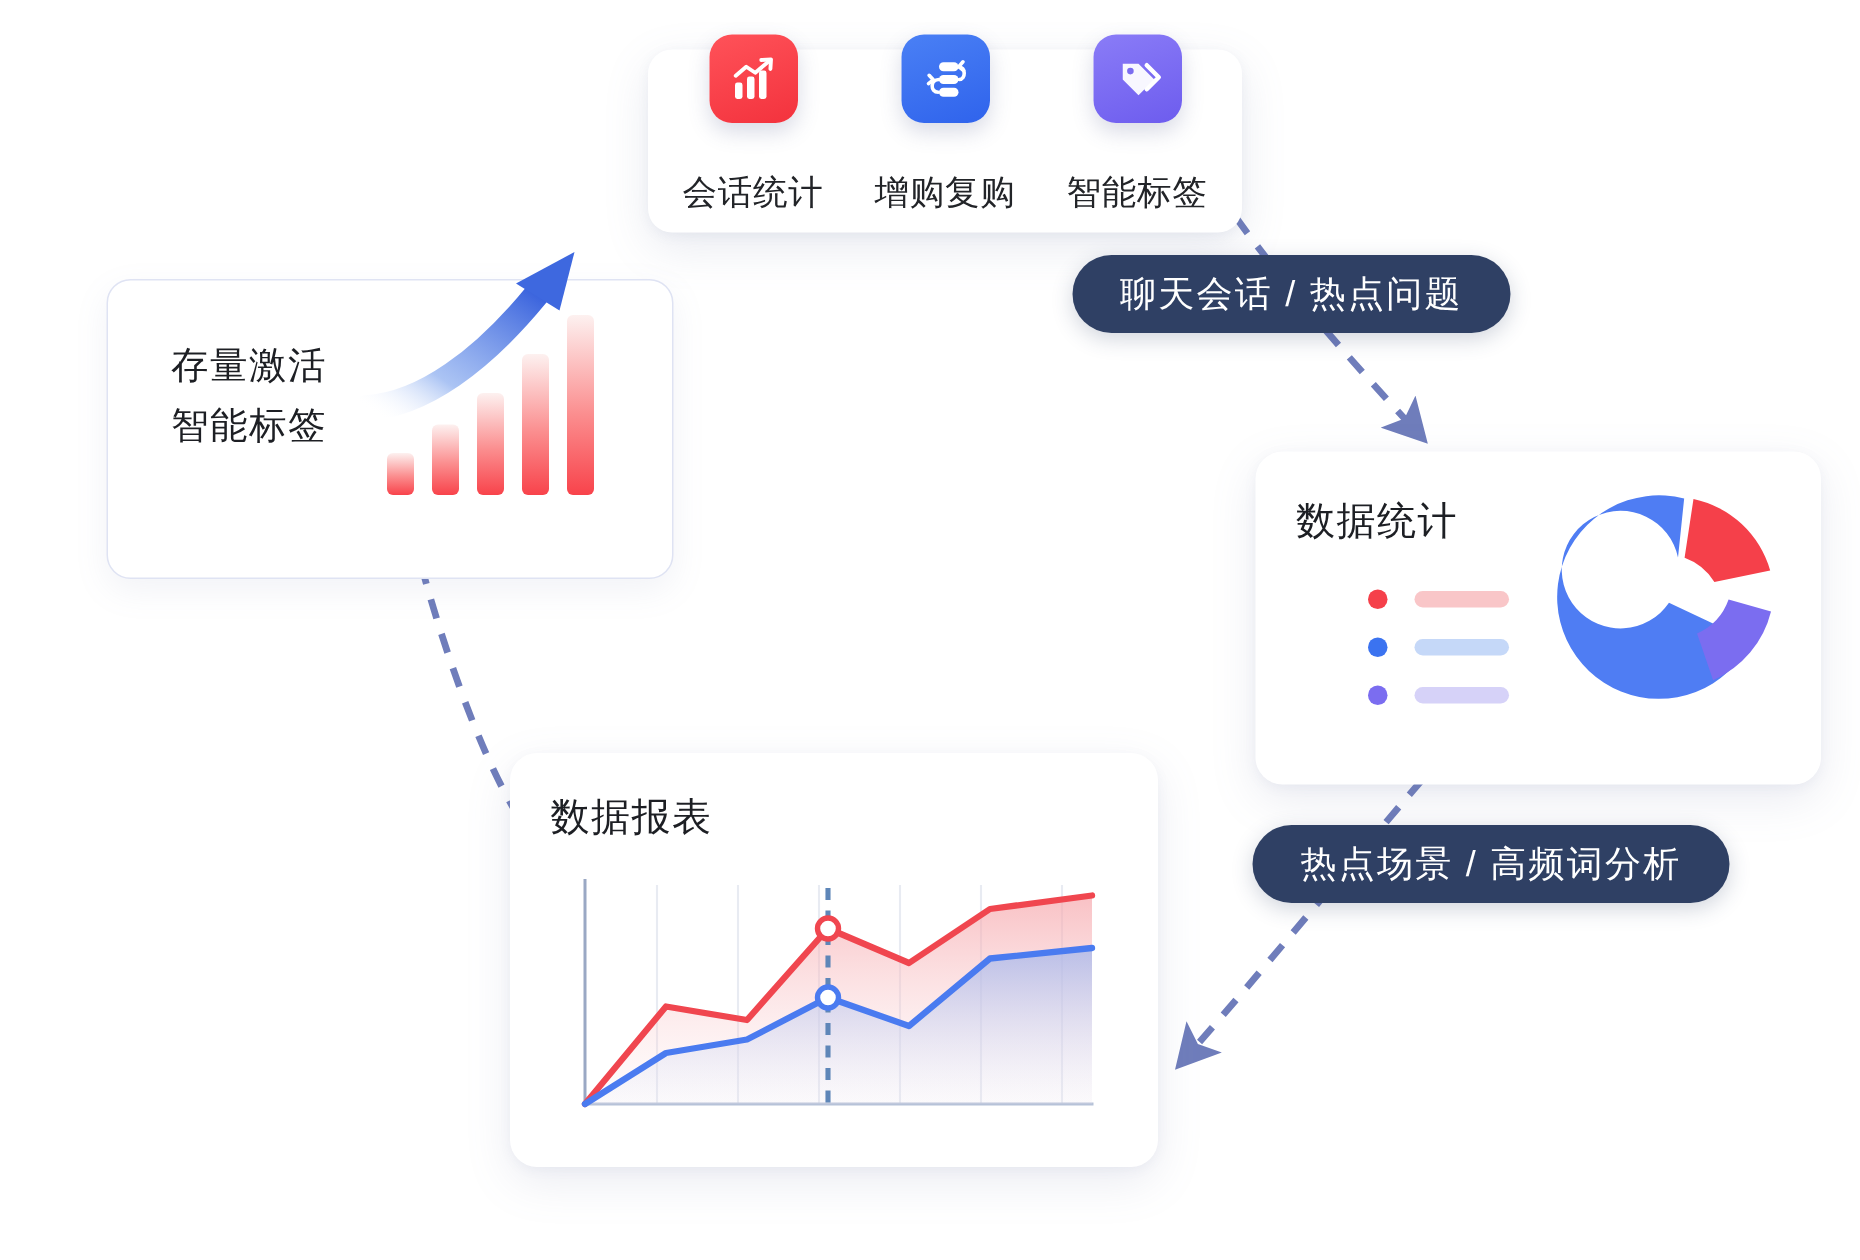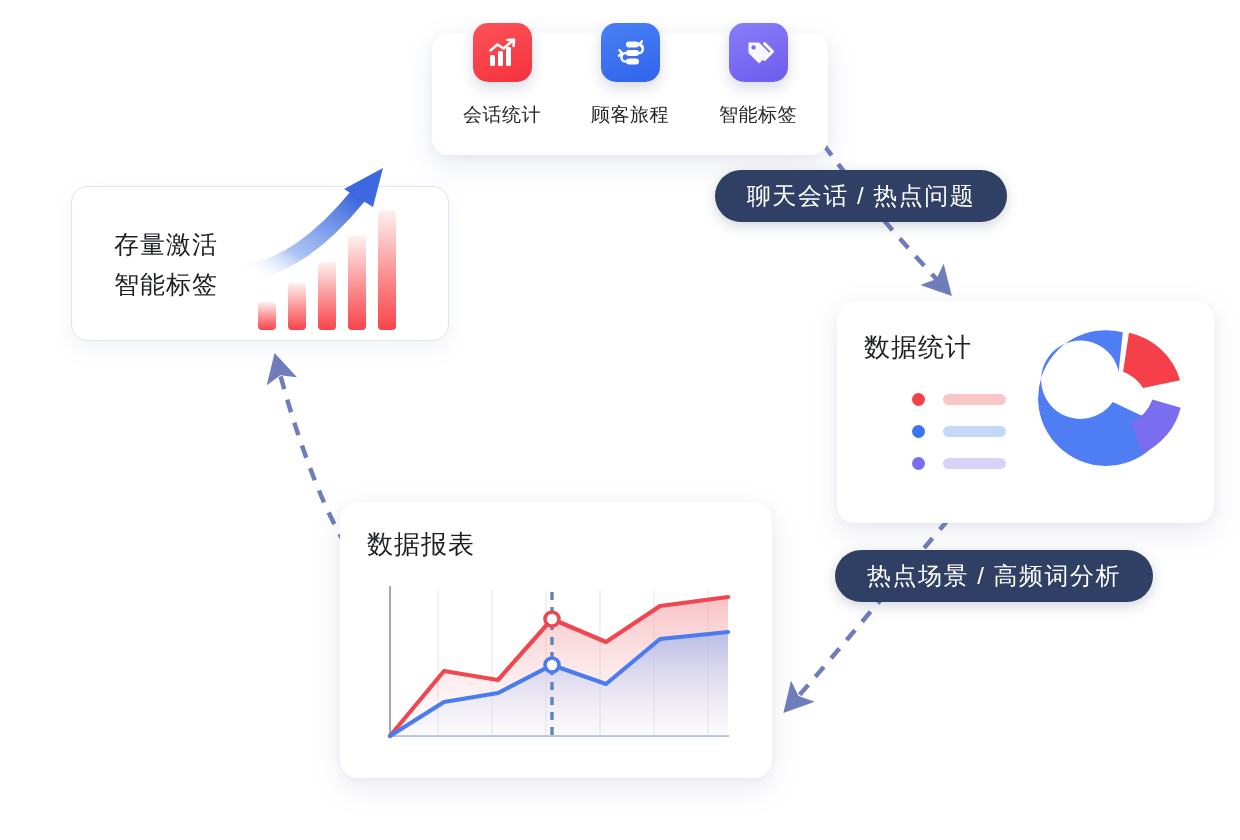--- a/index.html
+++ b/index.html
@@ -53,31 +53,31 @@
     flex-direction: column;
     align-items: center;
   }
   .feature-icon {
     width: 59px; height: 59px;
     border-radius: 15px;
     display: flex; align-items: center; justify-content: center;
     box-shadow: 0 6px 14px rgba(80,90,140,0.22);
   }
   .feature-label {
-    margin-top: 20px;
-    font-size: 19px;
+    margin-top: 31px;
+    font-size: 23px;
     color: #222428;
     letter-spacing: 0.5px;
     white-space: nowrap;
   }
 
   
   #card-growth {
     left: 71px; top: 186px;
-    width: 378px; height: 155px;
+    width: 378px; height: 200px;
     border: 1.5px solid #dfe3f3;
     border-radius: 16px;
     box-shadow: 0 8px 22px rgba(125,135,180,0.10);
     overflow: visible;
   }
   .growth-text {
     position: absolute;
     left: 42px; top: 37px;
     font-size: 25px;
     line-height: 40px;
@@ -202,21 +202,21 @@
           <svg width="36" height="36" viewBox="0 0 36 36">
             <rect x="14" y="6.5" width="13" height="6" rx="3" fill="#fff"></rect>
             <rect x="14" y="15" width="13" height="6" rx="3" fill="#fff"></rect>
             <rect x="14" y="23.5" width="13" height="6" rx="3" fill="#fff"></rect>
             <path d="M27,9.5 C32,9.5 32,18 27.5,18" fill="none" stroke="#fff" stroke-width="2.4" stroke-linecap="round"></path>
             <path d="M30,6.2 L27.2,9.4 L30.4,12" fill="none" stroke="#fff" stroke-width="2.4" stroke-linecap="round" stroke-linejoin="round"></path>
             <path d="M14,18 C8,18 8,26.5 13.5,26.5" fill="none" stroke="#fff" stroke-width="2.4" stroke-linecap="round"></path>
             <path d="M7.4,15.2 L10.2,18.2 L7,20.8" fill="none" stroke="#fff" stroke-width="2.4" stroke-linecap="round" stroke-linejoin="round"></path>
           </svg>
         </div>
-        <div class="feature-label">顾客旅程</div>
+        <div class="feature-label">增购复购</div>
       </div>
 
       <div class="feature">
         <div class="feature-icon" style="background:linear-gradient(160deg,#8a7cf7,#6d5cee);">
           <svg width="36" height="36" viewBox="0 0 36 36">
             <path d="M20,5.5 L30.5,16 L20,26.5 L9.5,16 L9.5,5.5 Z" transform="translate(-1,2)" fill="#fff" opacity="0.95"></path>
             <path d="M24.5,8.5 L32.5,16.5 L24.5,24.5" fill="none" stroke="#fff" stroke-width="3" stroke-linecap="round" stroke-linejoin="round"></path>
             <circle cx="13.6" cy="12.4" r="2.2" fill="#7b6df0"></circle>
           </svg>
         </div>

